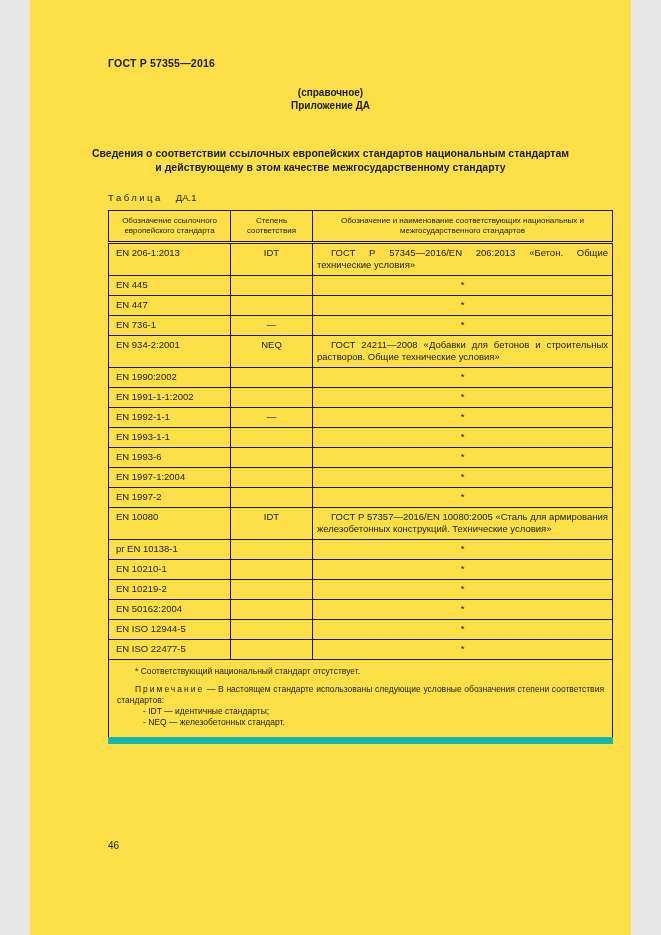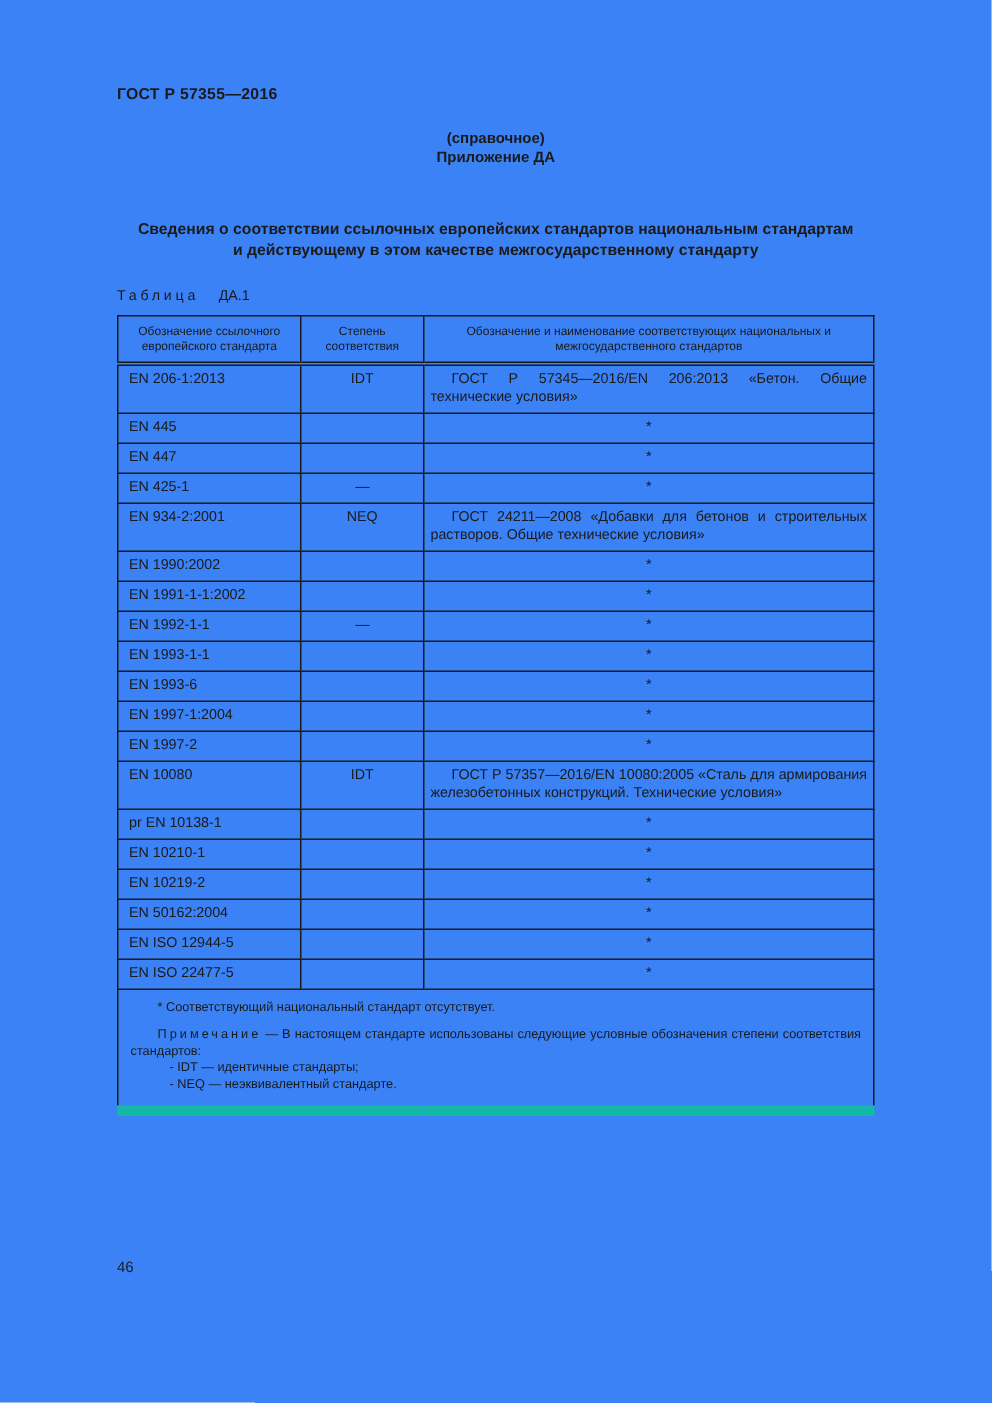--- a/index.html
+++ b/index.html
@@ -1,23 +1,23 @@
 <!DOCTYPE html>
 <html><head>
 <meta charset="utf-8">
 <style>
   * { margin: 0; padding: 0; box-sizing: border-box; }
   html, body { background: #e8e8e8; }
   body { font-family: "Liberation Sans", "DejaVu Sans", sans-serif; color: #1a1a1a; }
 
   .page {
     position: relative;
-    width: 661px;
+    width: 601px;
     height: 935px;
-    background: #3b82f6;
+    background: #fde047;
     margin: 0 auto;
     overflow: hidden;
   }
 
   .doc-code {
     position: absolute;
     top: 57px;
     left: 78px;
     font-size: 10.5px;
     font-weight: bold;
@@ -153,21 +153,21 @@
         <td class="c1">EN 445</td>
         <td class="c2"></td>
         <td class="c3 star">*</td>
       </tr>
       <tr>
         <td class="c1">EN 447</td>
         <td class="c2"></td>
         <td class="c3 star">*</td>
       </tr>
       <tr>
-        <td class="c1">EN 425-1</td>
+        <td class="c1">EN 736-1</td>
         <td class="c2">—</td>
         <td class="c3 star">*</td>
       </tr>
       <tr>
         <td class="c1">EN 934-2:2001</td>
         <td class="c2">NEQ</td>
         <td class="c3 txt">ГОСТ 24211—2008 «Добавки для бетонов и строительных растворов. Общие технические условия»</td>
       </tr>
       <tr>
         <td class="c1">EN 1990:2002</td>
@@ -240,21 +240,21 @@
         <td class="c3 star">*</td>
       </tr>
       <tr>
         <td class="notes-cell" colspan="3">
           <div class="footnote">* Соответствующий национальный стандарт отсутствует.</div>
           <div class="note-par">
             <span class="note-label">Примечание</span>
             <span>— В настоящем стандарте использованы следующие условные обозначения степени соответствия стандартов:</span>
           </div>
           <div class="note-item">- IDT — идентичные стандарты;</div>
-          <div class="note-item">- NEQ — неэквивалентный стандарте.</div>
+          <div class="note-item">- NEQ — железобетонных стандарт.</div>
         </td>
       </tr>
     </tbody>
   </table>
 
   <div class="page-number">46</div>
 
 </div>
 
 </body></html>

